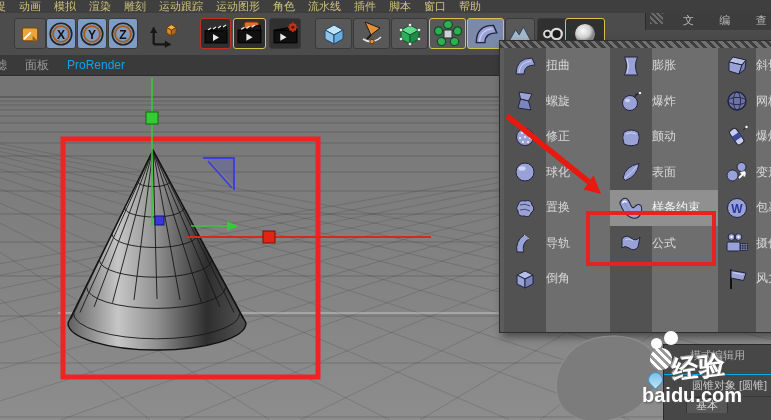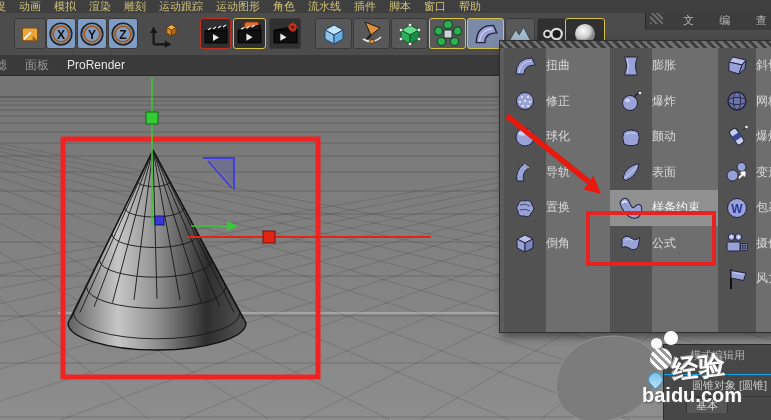--- a/index.html
+++ b/index.html
@@ -14,21 +14,21 @@
   .tbtn{position:absolute;top:5px;width:30px;height:31px;background:#585858;border:1px solid #3a3a3a;
         border-radius:3px;display:flex;align-items:center;justify-content:center;box-sizing:border-box;}
   .tbtn.axisbg{background:#7f9dc4;}
   .tbtn.ysel{border:1px solid #d8c34a;}
   .tbtn.rsel{border:1px solid #c03020;}
   .tbtn.dark{background:#303030;}
   
   .vpmenu{position:absolute;top:55px;left:0;width:771px;height:21px;background:#3a3a3a;border-bottom:1px solid #2c2c2c;
           display:flex;align-items:center;gap:18px;font-size:12px;color:#9a9a9a;padding-left:3px;box-sizing:border-box;}
   .vpmenu .clip{margin-left:-8px;}
-  .vpmenu .pro{color:#e5e5e5;}
+  .vpmenu .pro{color:#0ea5e9;}
   
   .viewport{position:absolute;top:76px;left:0;width:771px;height:344px;background:linear-gradient(#757575,#8d8d8d);z-index:1;}
   
   .ompanel{position:absolute;top:13px;left:645px;width:126px;height:17px;background:#3d3d3d;z-index:15;
            display:flex;align-items:flex-start;gap:20px;font-size:11px;color:#b8b8b8;overflow:hidden;border-left:1px solid #2a2a2a;}
   .omhatch{width:13px;height:11px;margin-left:4px;background:repeating-linear-gradient(45deg,#6a6a6a 0 2px,#3d3d3d 2px 4px);flex:none;}
   
   .popup{position:absolute;left:499px;top:40px;width:312px;height:293px;background:#5c5c5c;z-index:20;
          border:1px solid #2f2f2f;box-shadow:3px 4px 8px rgba(0,0,0,.45);box-sizing:border-box;overflow:hidden;}
   .hatch{position:absolute;top:0;left:0;width:100%;height:7px;background:repeating-linear-gradient(45deg,#3e3e3e 0 3px,#707070 3px 6px);}
@@ -336,20 +336,29 @@
               <svg width="26" height="26" viewBox="0 0 26 26">
                 <path d="M4 21 Q4 5 20 5 L23 12 Q12 12 12 21 Z" fill="#99a2d6" stroke="#23233c"></path>
                 <path d="M7 20 Q8 9 19 8" stroke="#cdd2f2" fill="none"></path>
               </svg>
             </div>
             <div class="plabel">扭曲</div>
           </div>
           <div class="prow">
             <div class="picon">
               <svg width="26" height="26" viewBox="0 0 26 26">
+                <path d="M7 4 L20 6 L16.5 13 L8.5 11 Z" fill="#99a2d6" stroke="#23233c"></path>
+                <path d="M8.5 11 L16.5 13 L19 22 L6 20 Z" fill="#7b85bd" stroke="#23233c"></path>
+              </svg>
+            </div>
+            <div class="plabel">螺旋</div>
+          </div>
+          <div class="prow">
+            <div class="picon">
+              <svg width="26" height="26" viewBox="0 0 26 26">
                 <circle cx="13" cy="13" r="8.5" fill="#99a2d6" stroke="#23233c"></circle>
                 <g fill="#f0f0f0">
                   <circle cx="10" cy="9" r="1.1"></circle>
                   <circle cx="16" cy="9" r="1.1"></circle>
                   <circle cx="8" cy="14" r="1.1"></circle>
                   <circle cx="13" cy="13" r="1.1"></circle>
                   <circle cx="18" cy="14" r="1.1"></circle>
                   <circle cx="11" cy="18" r="1.1"></circle>
                   <circle cx="16" cy="18" r="1.1"></circle>
                 </g>
@@ -362,34 +371,34 @@
               <svg width="26" height="26" viewBox="0 0 26 26">
                 <circle cx="13" cy="13" r="9" fill="#99a2d6" stroke="#23233c"></circle>
                 <ellipse cx="10" cy="9.5" rx="3.6" ry="2.2" fill="#cdd2f2"></ellipse>
               </svg>
             </div>
             <div class="plabel">球化</div>
           </div>
           <div class="prow">
             <div class="picon">
               <svg width="26" height="26" viewBox="0 0 26 26">
+                <path d="M6 10 Q7.5 4.5 13 6 Q19 4 20 10 Q24 14 19 18 Q18 23 12 21 Q6 22 6 16 Q3 13 6 10 Z" fill="#99a2d6" stroke="#23233c"></path>
+                <path d="M8 10 Q13 8 18 11 M8 15 Q13 13 18 16" stroke="#23233c" fill="none" stroke-width=".7"></path>
+              </svg>
+            </div>
+            <div class="plabel">置换</div>
+          </div>
+          <div class="prow">
+            <div class="picon">
+              <svg width="26" height="26" viewBox="0 0 26 26">
                 <path d="M5 22 A16 16 0 0 1 12 5 L17 9 A10 10 0 0 0 12 22 Z" fill="#99a2d6" stroke="#23233c"></path>
                 <path d="M12 5 L17 9" stroke="#cdd2f2"></path>
               </svg>
             </div>
             <div class="plabel">导轨</div>
-          </div>
-          <div class="prow">
-            <div class="picon">
-              <svg width="26" height="26" viewBox="0 0 26 26">
-                <path d="M6 10 Q7.5 4.5 13 6 Q19 4 20 10 Q24 14 19 18 Q18 23 12 21 Q6 22 6 16 Q3 13 6 10 Z" fill="#99a2d6" stroke="#23233c"></path>
-                <path d="M8 10 Q13 8 18 11 M8 15 Q13 13 18 16" stroke="#23233c" fill="none" stroke-width=".7"></path>
-              </svg>
-            </div>
-            <div class="plabel">置换</div>
           </div>
           <div class="prow">
             <div class="picon">
               <svg width="26" height="26" viewBox="0 0 26 26">
                 <path d="M5 9 L13 5 L21 9 L13 13 Z" fill="#b8bfe8" stroke="#23233c"></path>
                 <path d="M5 9 L13 13 L13 22 L5 18 Z" fill="#99a2d6" stroke="#23233c"></path>
                 <path d="M13 13 L21 9 L21 18 L13 22 Z" fill="#7b85bd" stroke="#23233c"></path>
               </svg>
             </div>
             <div class="plabel">倒角</div>

